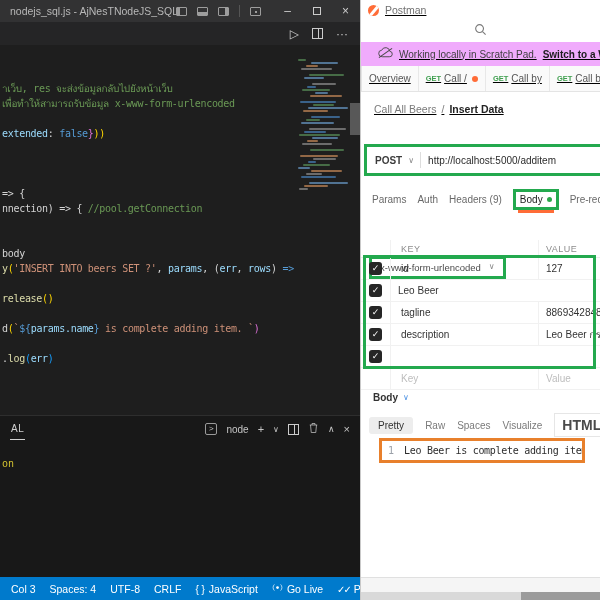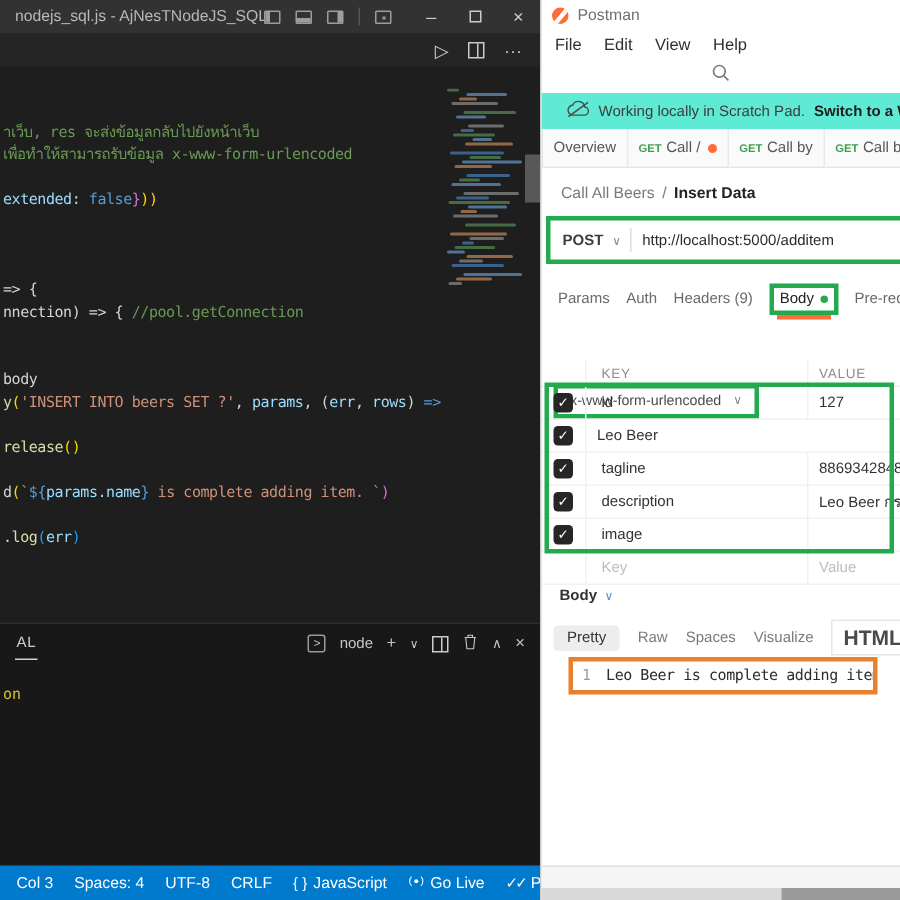--- a/index.html
+++ b/index.html
@@ -41,28 +41,28 @@
   .term-tab{letter-spacing:.5px;border-bottom:1px solid #d0d0d0;padding:5px 1px;}
   .term-actions{margin-left:auto;display:flex;align-items:center;gap:9px;color:#c5c5c5;font-size:11px;}
   .term-shell-ico{width:12px;height:12px;border:1px solid #9a9a9a;border-radius:2px;font-size:8px;line-height:10px;text-align:center;color:#c5c5c5;}
   .term-shell{font-size:10px;}
   .term-out{position:absolute;left:2px;top:42px;font-family:"DejaVu Sans Mono","Liberation Mono",monospace;font-size:10px;color:#d3c330;}
   .vs-statusbar{position:absolute;bottom:0;left:0;right:0;height:23px;background:#007ACC;display:flex;align-items:flex-end;color:#fff;font-size:10.5px;padding-left:4px;}
   .sb-item{display:flex;align-items:center;gap:4px;padding:0 7px;height:100%;white-space:nowrap;}
   .sb-ico{font-size:10px;letter-spacing:-2px;}
 
   
-  .postman{position:absolute;left:360px;top:0;width:240px;height:600px;background:#fff;border-left:1px solid #c9c9c9;overflow:hidden;}
+  .postman{position:absolute;left:360px;top:0;width:240px;height:600px;background:#fff;border-left:1px solid #c9c9c9;overflow:hidden;text-decoration:underline;}
   .pm-titlebar{height:20px;display:flex;align-items:center;padding-left:7px;gap:6px;}
   .pm-logo{width:11px;height:11px;border-radius:50%;background:var(--brand);position:relative;overflow:hidden;display:inline-block;}
   .pm-logo::after{content:"";position:absolute;left:5px;top:-2px;width:3px;height:15px;background:#fff;transform:rotate(40deg);}
   .pm-appname{font-size:10.5px;color:#707070;}
   .pm-menubar{height:20px;display:flex;align-items:center;gap:15px;padding-left:9px;font-size:11px;color:#2e2e2e;}
   .pm-searchrow{height:22px;display:flex;align-items:center;justify-content:center;}
-  .pm-banner{height:24px;background:#5eead4;display:flex;align-items:center;gap:6px;padding-left:17px;font-size:10px;color:#3d3d3d;white-space:nowrap;overflow:hidden;text-align:right;}
+  .pm-banner{height:24px;background:#f0abfc;display:flex;align-items:center;gap:6px;padding-left:17px;font-size:10px;color:#3d3d3d;white-space:nowrap;overflow:hidden;text-align:right;}
   .pm-banner b{color:#1c1c1c;}
   .pm-tabs{height:26px;background:#fafafa;border-bottom:1px solid #e4e4e4;display:flex;align-items:stretch;overflow:hidden;}
   .pm-tabstrip{width:9px;background:#fff;border-right:1px solid #e4e4e4;}
   .pm-tab{display:flex;align-items:center;gap:3px;padding:0 7px;border-right:1px solid #e8e8e8;font-size:10px;color:#555;white-space:nowrap;flex:none;background:#fafafa;}
   .pm-tab .method{font-size:7.5px;font-weight:bold;}
   .m-GET{color:var(--get)}
   .pm-tab .dot{width:6px;height:6px;border-radius:50%;background:var(--brand);margin-left:2px;}
   .pm-breadcrumb{height:34px;display:flex;align-items:center;padding-left:13px;font-size:10.5px;color:#7a7a7a;gap:5px;}
   .pm-breadcrumb .current{color:#232323;font-weight:bold;}
   .request-box{position:absolute;left:3px;top:144px;width:243px;height:32px;border:3px solid var(--green);display:flex;align-items:center;background:#fff;overflow:hidden;}
@@ -231,26 +231,20 @@
         </div>
 
     </div>
   </section>
 
   <section class="postman">
     <div class="pm-titlebar">
       <span class="pm-logo"></span>
       <span class="pm-appname">Postman</span>
     </div>
-    <div class="pm-menubar" id="pm-menu">
-        <span>File</span>
-        <span>Edit</span>
-        <span>View</span>
-        <span>Help</span>
-      </div>
     <div class="pm-searchrow">
       <span><svg width="13" height="13" viewBox="0 0 14 14">
             <circle cx="6" cy="6" r="4.2" fill="none" stroke="#7a7a7a" stroke-width="1.2"></circle>
             <line x1="9.2" y1="9.2" x2="12.5" y2="12.5" stroke="#7a7a7a" stroke-width="1.2"></line>
           </svg></span>
     </div>
     <div class="pm-banner">
       <span><svg width="15" height="12" viewBox="0 0 16 12">
             <path d="M4.5 10A3.5 3.5 0 014 3a4.5 4.5 0 018.6 1.2A2.9 2.9 0 0112 10z" fill="none" stroke="#4a4a4a"></path>
             <line x1="1" y1="11" x2="15" y2="1" stroke="#4a4a4a" stroke-width="1.1"></line>
@@ -337,21 +331,20 @@
             <span class="col-cb">
               <span class="cb">✓</span>
             </span>
             <span class="col-key">description</span>
             <span class="col-val">Leo Beer กระป๋</span>
           </div>
           <div class="pm-row">
             <span class="col-cb">
               <span class="cb">✓</span>
             </span>
-            <span class="col-key">image</span>
             <span class="col-val"></span>
           </div>
         </div>
       <div class="pm-row placeholder">
         <span class="col-cb"></span>
         <span class="col-key">Key</span>
         <span class="col-val">Value</span>
       </div>
     </div>
     <div class="table-annot"></div>

